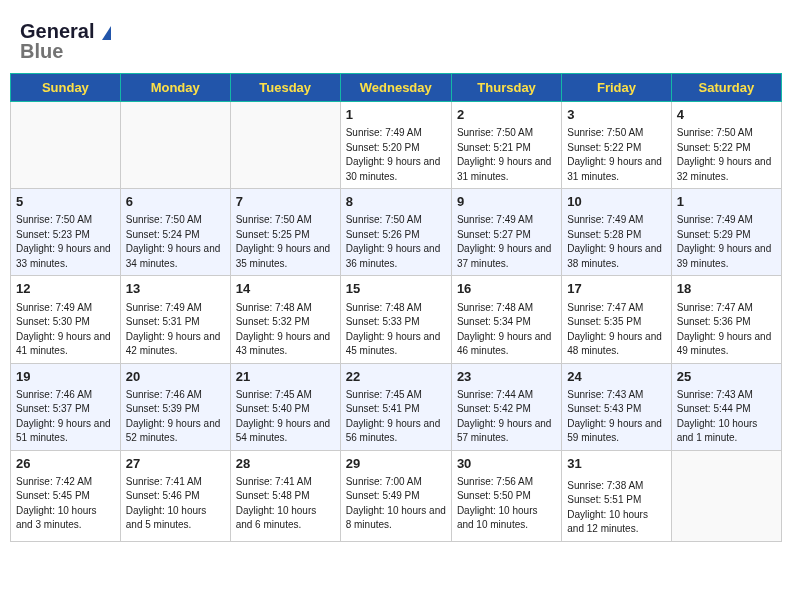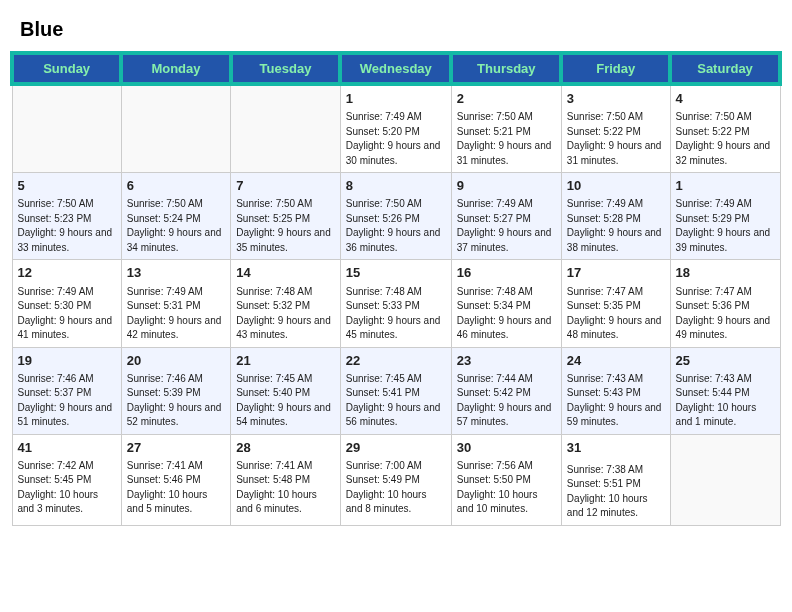--- a/index.html
+++ b/index.html
@@ -40,26 +40,26 @@
       font-size: 15px;
       color: #444;
     }
     .calendar {
       width: 100%;
       border-collapse: collapse;
       margin-top: 5px;
     }
     .calendar th {
       background-color: #2255aa;
-      color: #86efac;
+      color: #fde047;
       text-align: center;
       padding: 6px 4px;
       font-size: 13px;
       font-weight: bold;
-      border: 4px solid #14b8a6;
+      border: 1px solid #14b8a6;
     }
     .calendar td {
       border: 1px solid #ccc;
       vertical-align: top;
       padding: 4px 5px;
       width: 113px;
       min-height: 80px;
       background: #fff;
       font-size: 10.5px;
       color: #222;
@@ -87,21 +87,27 @@
     }
     .calendar tbody tr:nth-child(even) td {
       background: #f0f4ff;
     }
   </style>
 </head>
 <body>
 
 <div class="header-area">
   <div class="logo">
-    <div style="font-size:20px;font-weight:bold;color:#000000;margin-top:-2px;">Blue</div>
+    <div style="display:flex;align-items:center;gap:2px;">
+      <span class="logo-text">
+        <span style="color:#1a1a2e;">General</span>
+        <span style="display:inline-block;width:0;height:0;border-left:9px solid transparent;border-bottom:14px solid #2255aa;margin-left:2px;vertical-align:middle;"></span>
+      </span>
+    </div>
+    <div style="font-size:20px;font-weight:bold;color:#737373;margin-top:-2px;">Blue</div>
   </div>
   <div class="title-area">
     <div class="month-title"></div>
     <div class="location"></div>
   </div>
 </div>
 
 <table class="calendar">
   <thead>
     <tr id="weekday-header">
@@ -271,21 +277,21 @@
         </td>
         <td>
           <span class="day-number">25</span>
           <div class="day-info" style="white-space: pre-line;">Sunrise: 7:43 AM
 Sunset: 5:44 PM
 Daylight: 10 hours and 1 minute.</div>
         </td>
       </tr>
       <tr>
         <td>
-          <span class="day-number">41</span>
+          <span class="day-number">26</span>
           <div class="day-info" style="white-space: pre-line;">Sunrise: 7:42 AM
 Sunset: 5:45 PM
 Daylight: 10 hours and 3 minutes.</div>
         </td>
         <td>
           <span class="day-number">27</span>
           <div class="day-info" style="white-space: pre-line;">Sunrise: 7:41 AM
 Sunset: 5:46 PM
 Daylight: 10 hours and 5 minutes.</div>
         </td>

